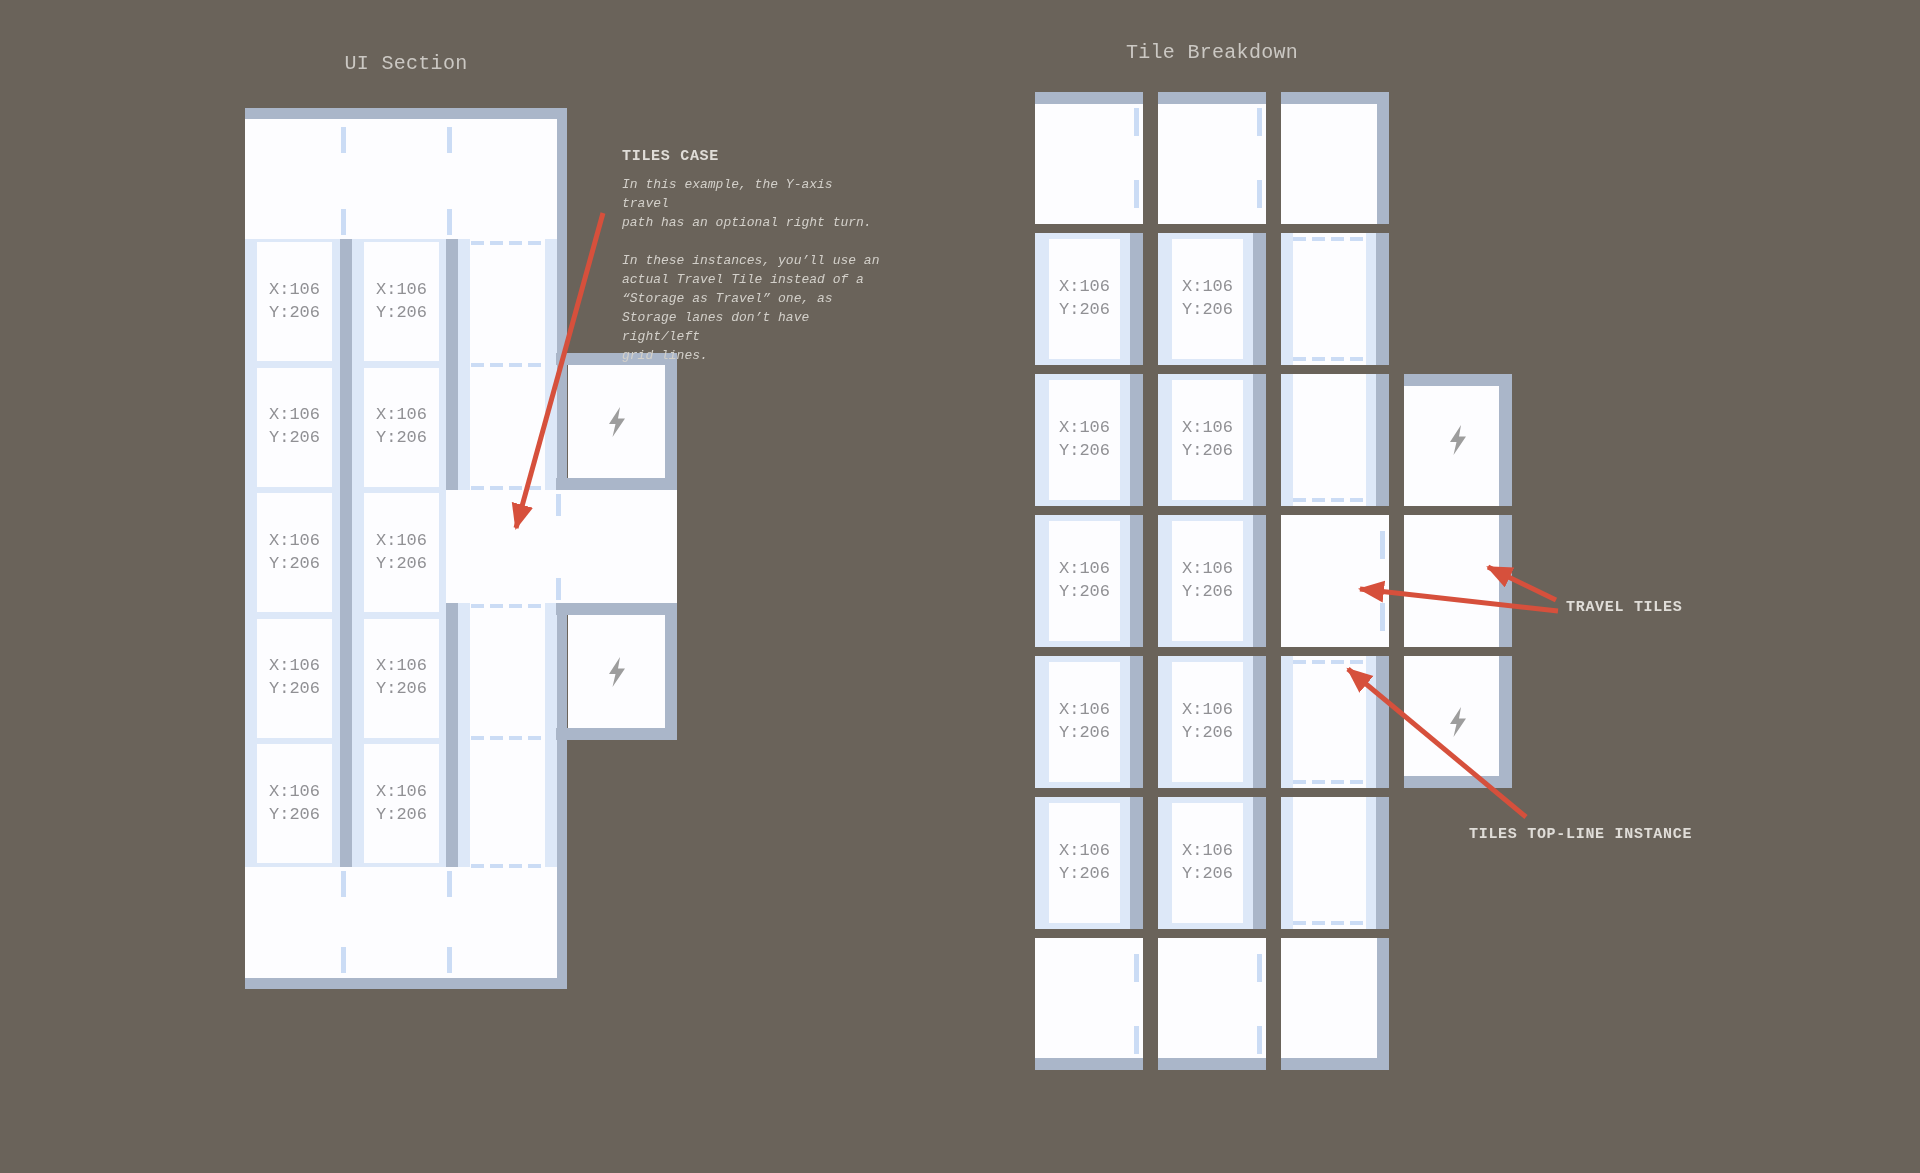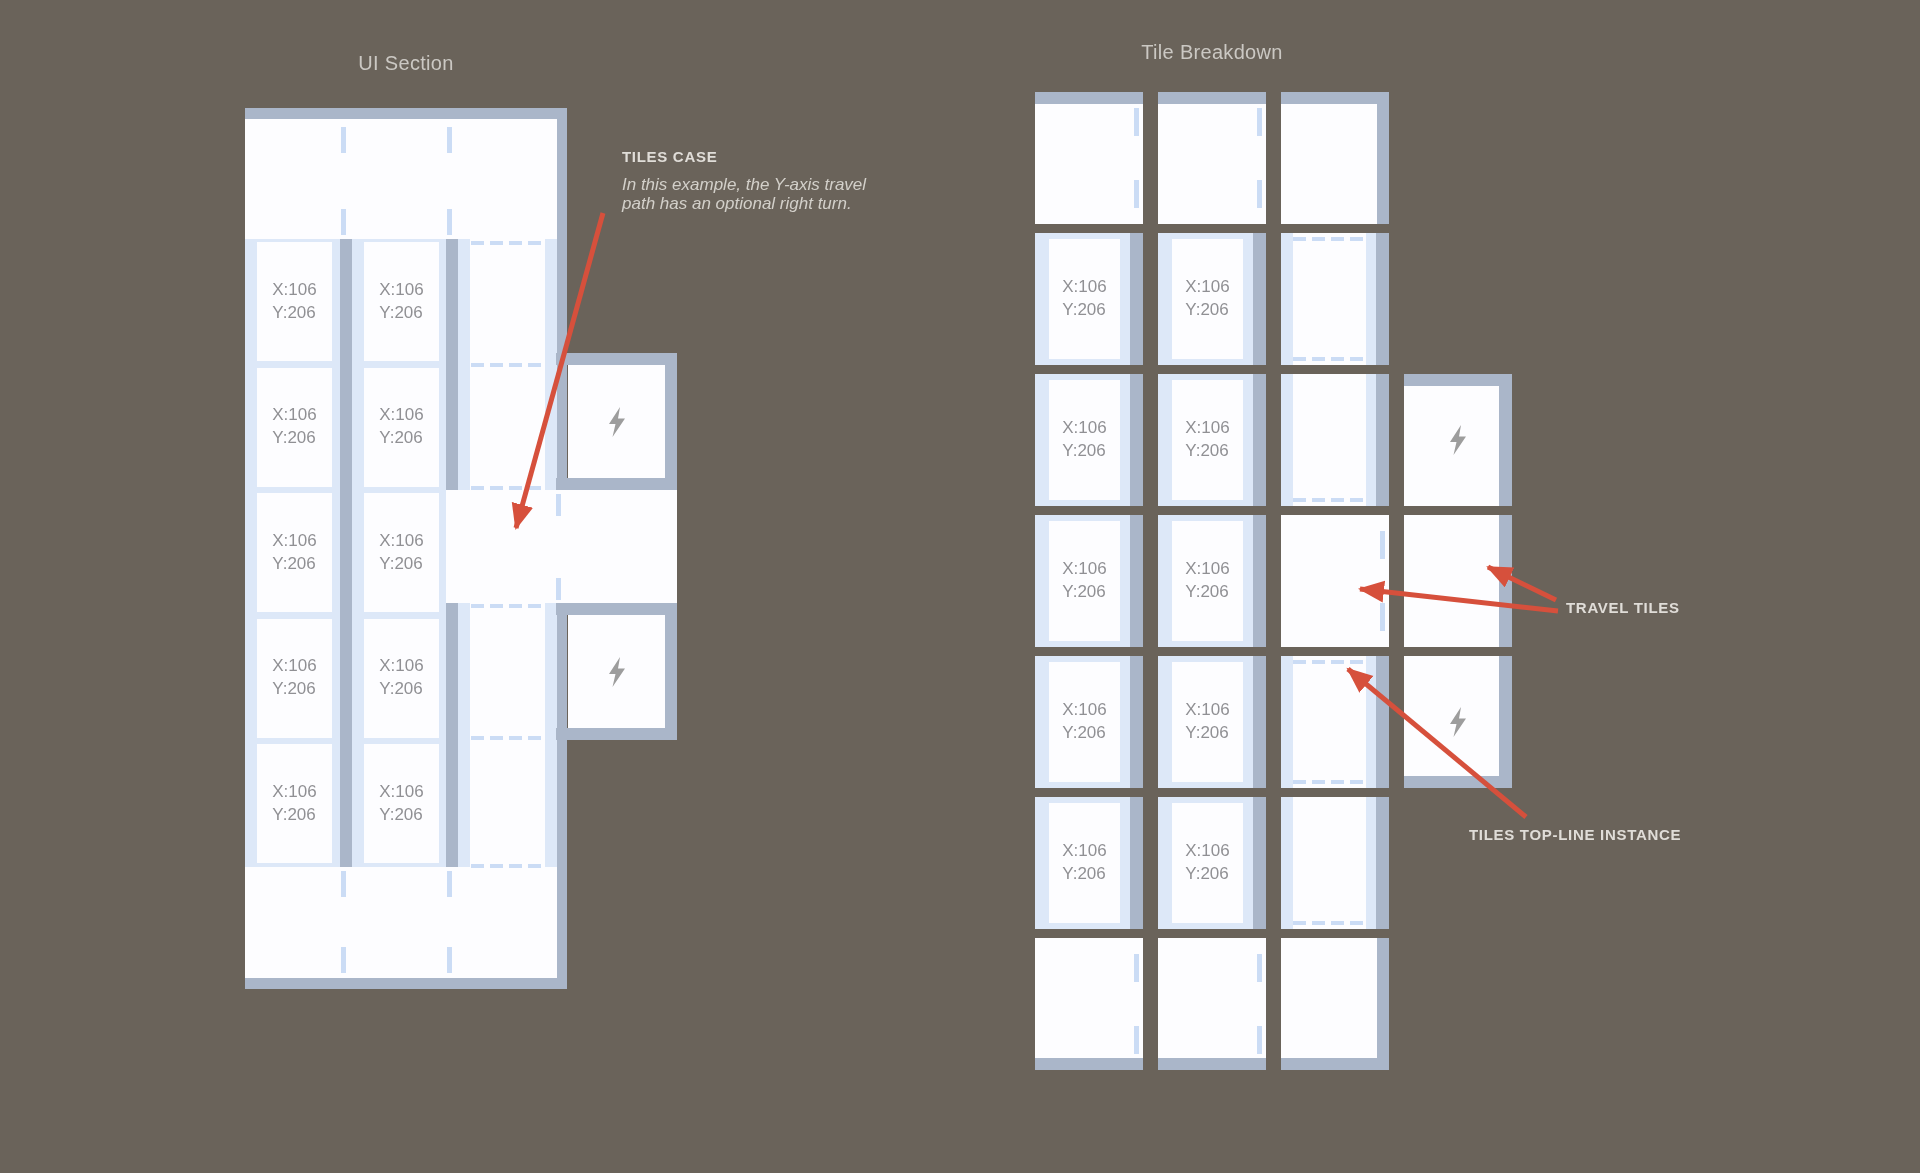--- a/index.html
+++ b/index.html
@@ -5,21 +5,21 @@
   :root{
     --background:#6a635a; --frame:#aab6c9; --lane:#dde8f8; --tile:#fdfdff;
     --dash:#cbdcf5; --label-text:#909094; --title-text:#cbc8c3;
     --annotation-heading:#e0ddd8; --annotation-body:#d3d0ca;
     --arrow-red:#d6503c; --bolt-gray:#9d9d9d;
   }
   html,body{margin:0;padding:0;background:var(--background);}
   #canvas{
     position:relative;width:1920px;height:1136px;overflow:hidden;
     background:var(--background);
-    font-family:Liberation Sans, sans-serif;
+    font-family:Liberation Mono, monospace;
   }
   .title{
     position:absolute;text-align:center;font-size:20px;color:var(--title-text);
     letter-spacing:.3px;
   }
   
   #main-box{position:absolute;left:245px;top:108px;width:322px;height:881px;}
   .bar{position:absolute;background:var(--frame);}
   #mb-top{left:0;top:0;width:322px;height:11px;}
   #mb-right{right:0;top:0;width:10px;height:881px;}
@@ -57,21 +57,21 @@
   .sat-l{position:absolute;left:0;top:0;bottom:0;width:12px;background:var(--lane);}
   .sat-r{position:absolute;right:12px;top:0;bottom:0;width:11px;background:var(--lane);}
   .sat-dash{position:absolute;left:12px;width:73px;height:4px;
     background-image:repeating-linear-gradient(90deg,var(--dash) 0 13px,transparent 13px 19px);}
   .sat-dash.top{top:4px;} .sat-dash.bottom{bottom:4px;}
   .btick{position:absolute;right:4px;width:5px;height:28px;background:var(--dash);}
   .bolt-center{position:absolute;inset:0;display:flex;align-items:center;justify-content:center;}
   
   .anno{position:absolute;width:262px;}
   .anno-h{font-size:15px;font-weight:600;letter-spacing:.7px;color:var(--annotation-heading);margin:0 0 10px 0;}
-  .anno-p{font-size:17px;font-style:italic;line-height:19px;color:var(--annotation-body);
+  .anno-p{font-size:13px;font-style:italic;line-height:19px;color:var(--annotation-body);
     white-space:pre-line;margin:0 0 19px 0;}
   #travel-tiles-label{position:absolute;left:1566px;top:599px;font-size:15px;font-weight:600;
     letter-spacing:.7px;color:var(--annotation-heading);text-align:right;}
   #arrows{position:absolute;left:0;top:0;width:1920px;height:1173px;pointer-events:none;}
   #arrows line{stroke:var(--arrow-red);stroke-width:5;}
 </style>
 </head>
 <body>
 
 <div id="canvas">
@@ -174,20 +174,25 @@
         </svg>
       </div>
   </div>
   <div class="mouth-tick" style="left:556px;top:494px;"></div>
   <div class="mouth-tick" style="left:556px;top:578px;"></div>
 
   <div class="anno" style="left:622px;top:148px;">
     <div class="anno-h">TILES CASE</div>
     <p class="anno-p">In this example, the Y-axis travel
 path has an optional right turn.</p>
+    <p class="anno-p">In these instances, you’ll use an
+actual Travel Tile instead of a
+“Storage as Travel” one, as
+Storage lanes don’t have right/left
+grid lines.</p>
   </div>
 
   <div id="grid">
       <div class="btile " style="left: 0px; top: 0px;">
         <div class="bt-top"></div>
         <div class="btick" style="top: 16px;"></div>
         <div class="btick" style="top: 88px;"></div>
       </div>
       <div class="btile " style="left: 123px; top: 0px;">
         <div class="bt-top"></div>

